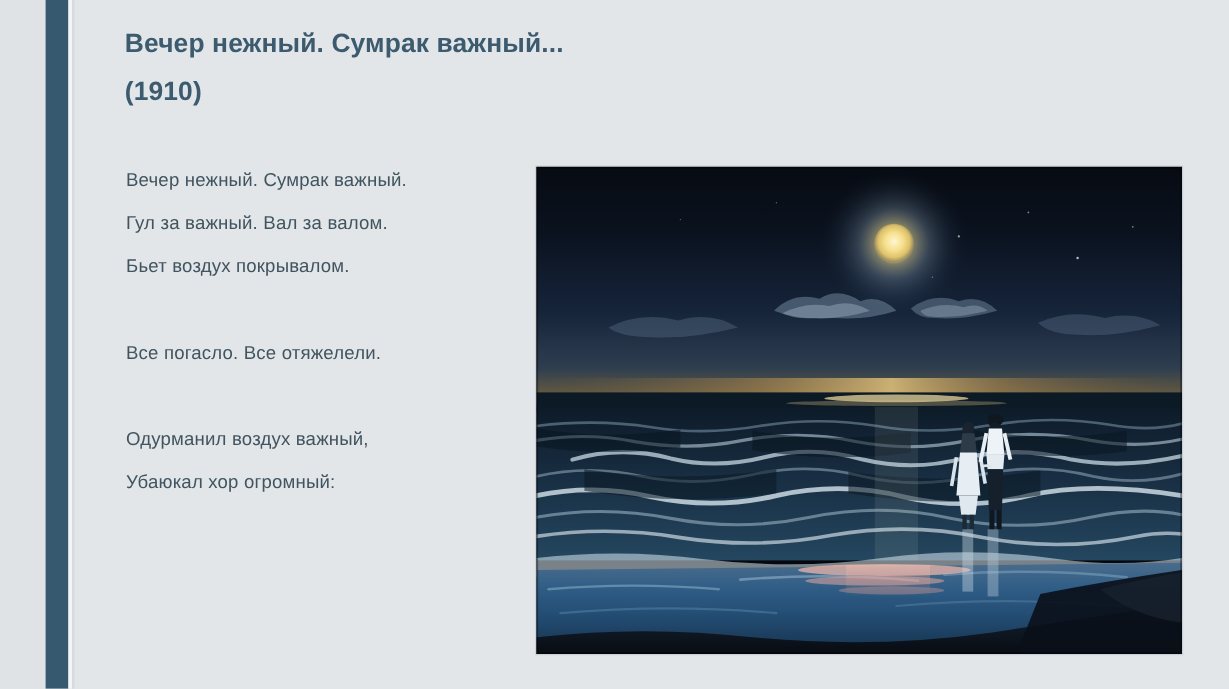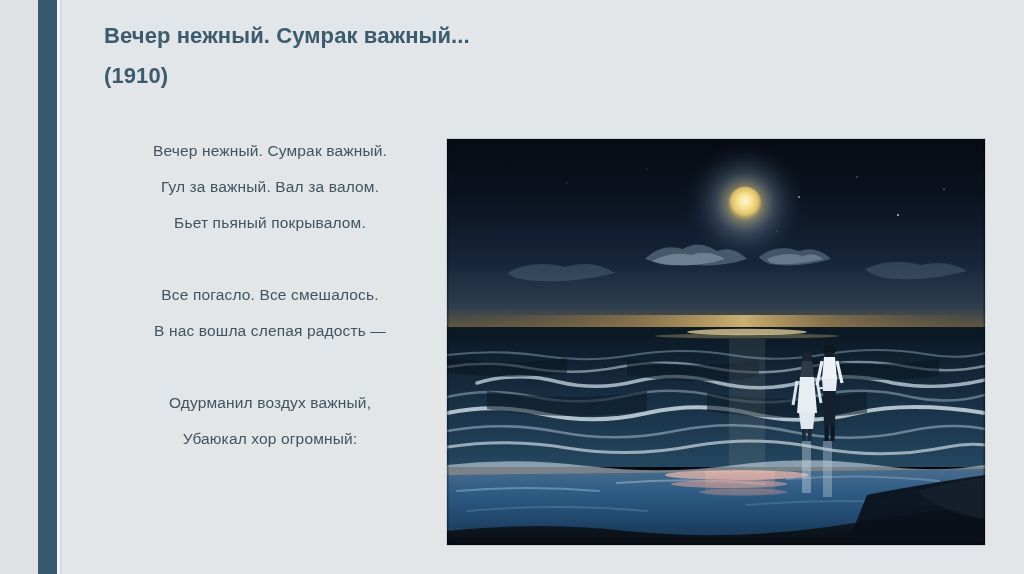--- a/index.html
+++ b/index.html
@@ -74,21 +74,20 @@
 
   
   #poem-block {
     position: absolute;
     left: 105px;
     top: 133px;
     width: 330px;
   }
   .stanza {
     margin: 0 0 36px 0;
-    text-align: center;
   }
   .stanza:last-child { margin-bottom: 0; }
   .poem-line {
     color: #41545f;
     font-size: 15.5px;
     line-height: 36px;
     white-space: nowrap;
     letter-spacing: 0.15px;
   }
 
@@ -122,26 +121,25 @@
   <div id="title-block">
     <div class="title-line">Вечер нежный. Сумрак важный...</div>
     <div class="title-line">(1910)</div>
   </div>
 
   <div id="poem-block">
 
     <div class="stanza">
       <div class="poem-line">Вечер нежный. Сумрак важный.</div>
       <div class="poem-line">Гул за важный. Вал за валом.</div>
-      <div class="poem-line">Бьет пьяный покрывалом.</div>
+      <div class="poem-line">Бьет воздух покрывалом.</div>
     </div>
 
     <div class="stanza">
-      <div class="poem-line">Все погасло. Все смешалось.</div>
-      <div class="poem-line">В нас вошла слепая радость —</div>
+      <div class="poem-line">Все погасло. Все отяжелели.</div>
     </div>
 
     <div class="stanza">
       <div class="poem-line">Одурманил воздух важный,</div>
       <div class="poem-line">Убаюкал хор огромный:</div>
 
     </div>
 
   </div>
 

